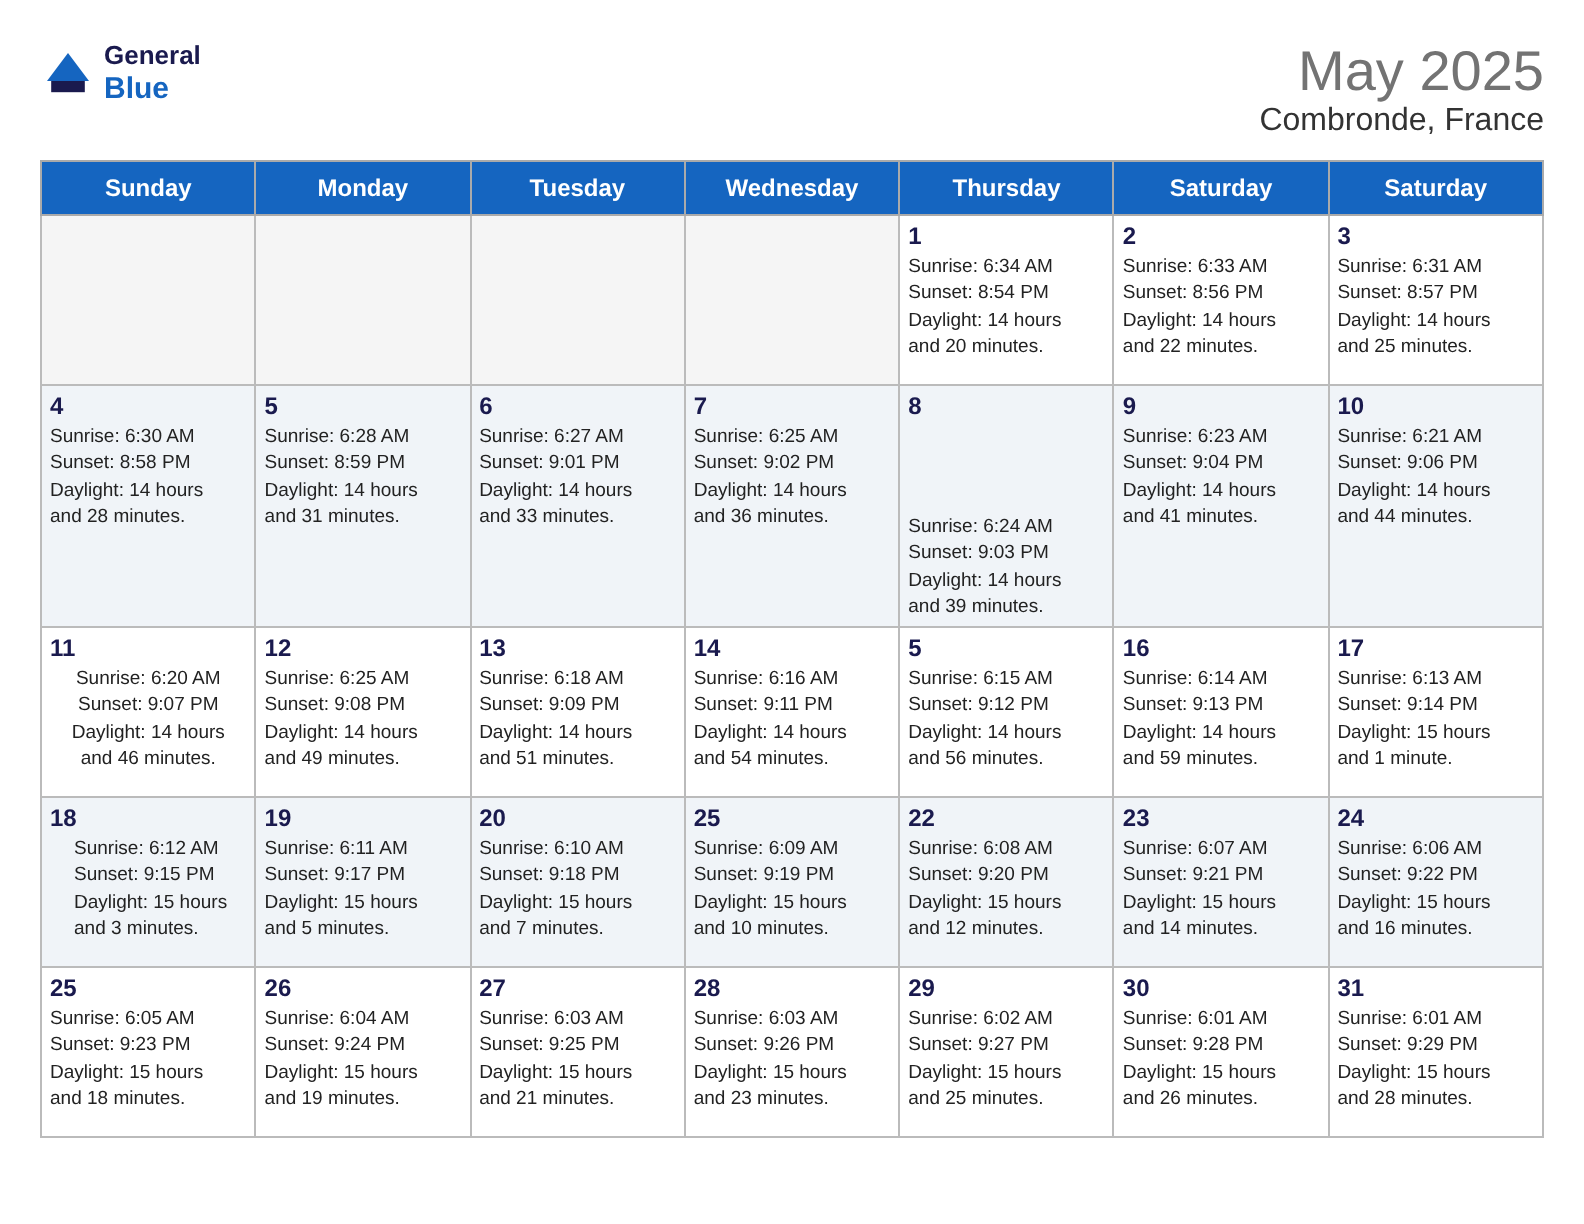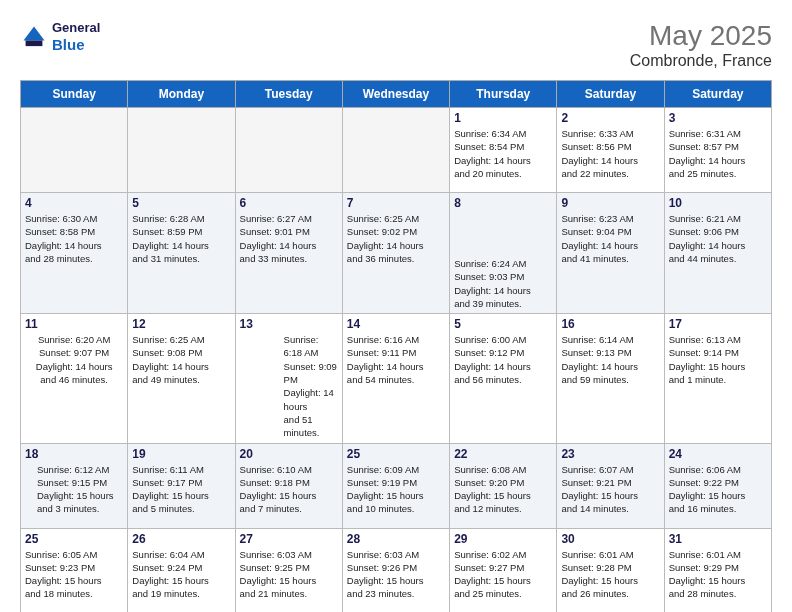--- a/index.html
+++ b/index.html
@@ -208,35 +208,35 @@
         </td>
         <td>
           <div class="day-number">12</div>
           <div class="day-detail" style="white-space: pre-line;">Sunrise: 6:25 AM
 Sunset: 9:08 PM
 Daylight: 14 hours
 and 49 minutes.</div>
         </td>
         <td>
           <div class="day-number">13</div>
-          <div class="day-detail" style="white-space: pre-line; margin-left: 44px;">Sunrise: 6:18 AM
+          <div class="day-detail" style="white-space: pre-line;">Sunrise: 6:18 AM
 Sunset: 9:09 PM
 Daylight: 14 hours
 and 51 minutes.</div>
         </td>
         <td>
           <div class="day-number">14</div>
           <div class="day-detail" style="white-space: pre-line;">Sunrise: 6:16 AM
 Sunset: 9:11 PM
 Daylight: 14 hours
 and 54 minutes.</div>
         </td>
         <td>
           <div class="day-number">5</div>
-          <div class="day-detail" style="white-space: pre-line;">Sunrise: 6:00 AM
+          <div class="day-detail" style="white-space: pre-line;">Sunrise: 6:15 AM
 Sunset: 9:12 PM
 Daylight: 14 hours
 and 56 minutes.</div>
         </td>
         <td>
           <div class="day-number">16</div>
           <div class="day-detail" style="white-space: pre-line;">Sunrise: 6:14 AM
 Sunset: 9:13 PM
 Daylight: 14 hours
 and 59 minutes.</div>

